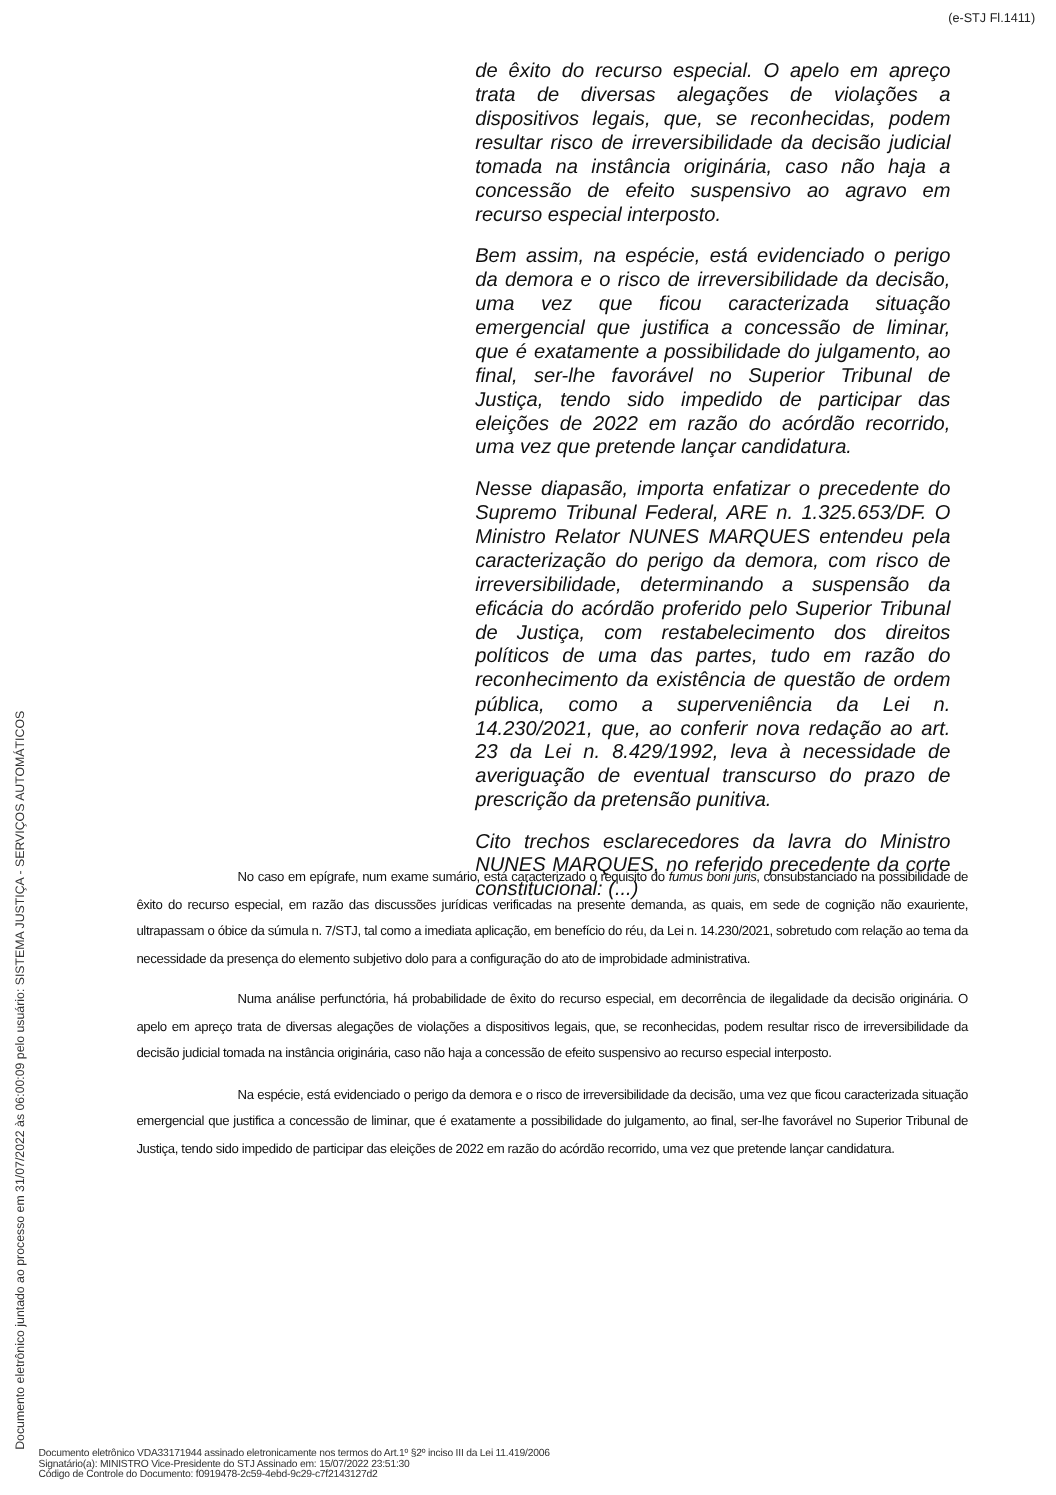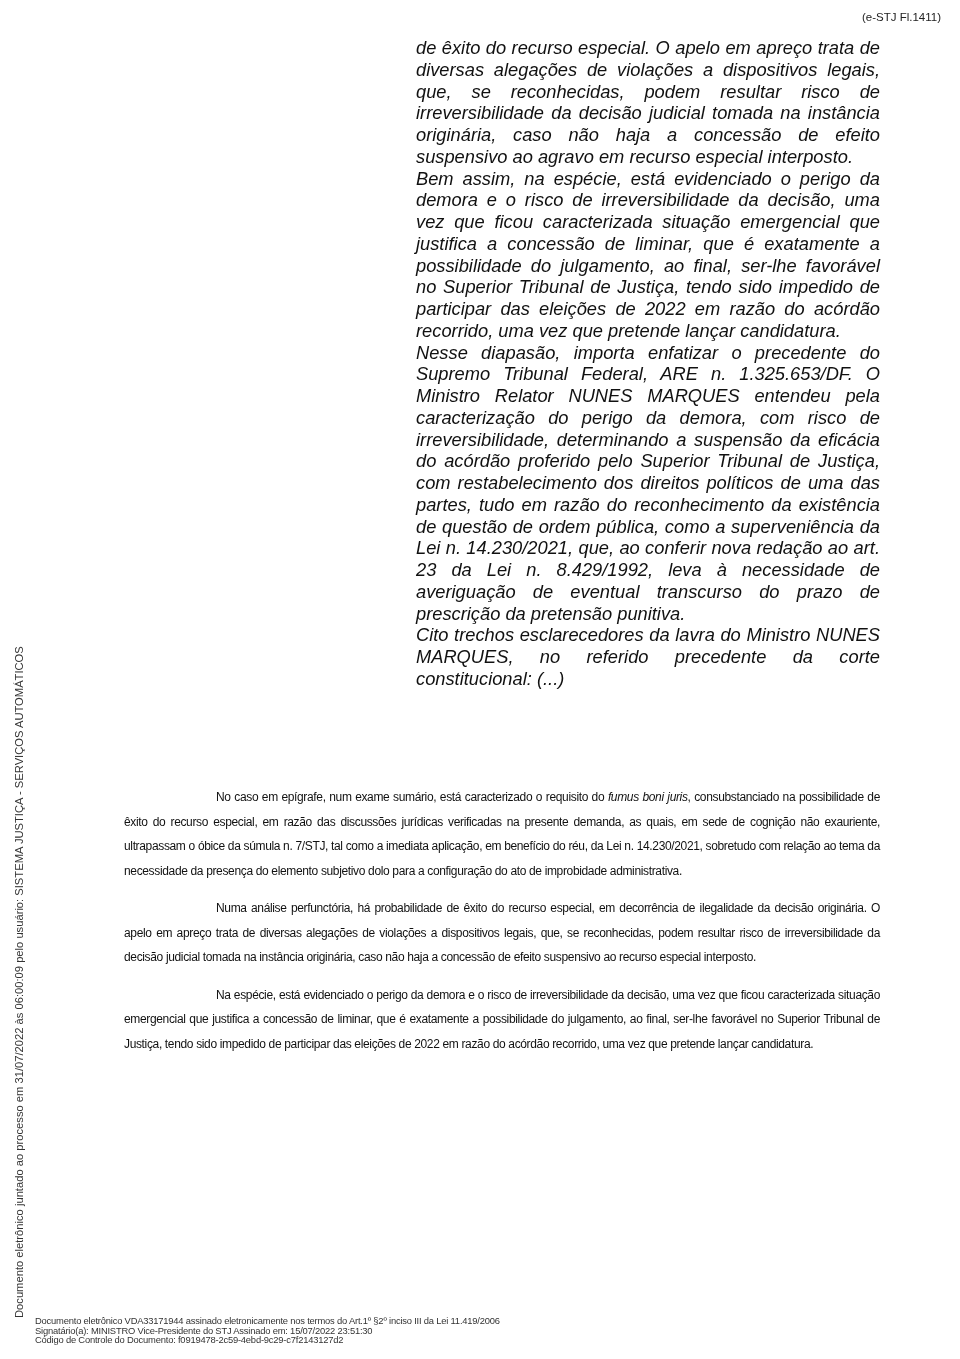--- a/index.html
+++ b/index.html
@@ -6,21 +6,21 @@
   body { width: 960px; height: 1359px; position: relative; overflow: hidden; color: #111; }
   .header-ref {
     position: absolute; top: 11px; right: 19px;
     font-family: "Liberation Sans", sans-serif; font-weight: normal; font-size: 11.5px; color: #222;
   }
   .quote {
     position: absolute; left: 416px; top: 37px; width: 464px;
     font-family: "Liberation Sans", sans-serif; font-style: italic;
     font-size: 18.3px; line-height: 21.75px; text-align: justify; color: #111;
   }
-  .quote p { margin: 0; }
+  .quote p { margin: 16px; }
   .body-text {
     position: absolute; left: 124px; top: 785px; width: 756px;
     font-family: "Liberation Sans", sans-serif; font-size: 12px;
     line-height: 24.5px; text-align: justify; color: #111;
     letter-spacing: -0.35px; word-spacing: 0px;
   }
   .body-text p { margin: 0 0 13px 0; text-indent: 92px; }
   .body-text em { font-style: italic; }
   .side-note {
     position: absolute; left: 13px; top: 1318px;

